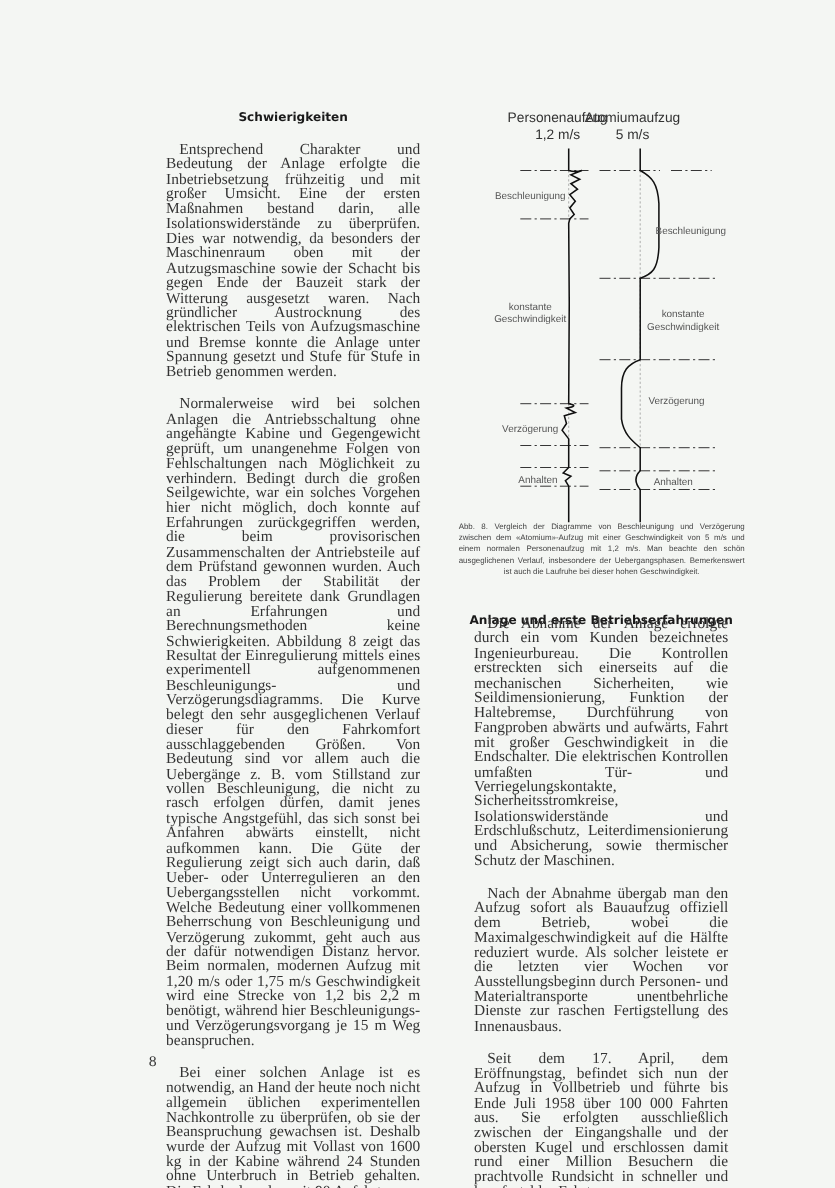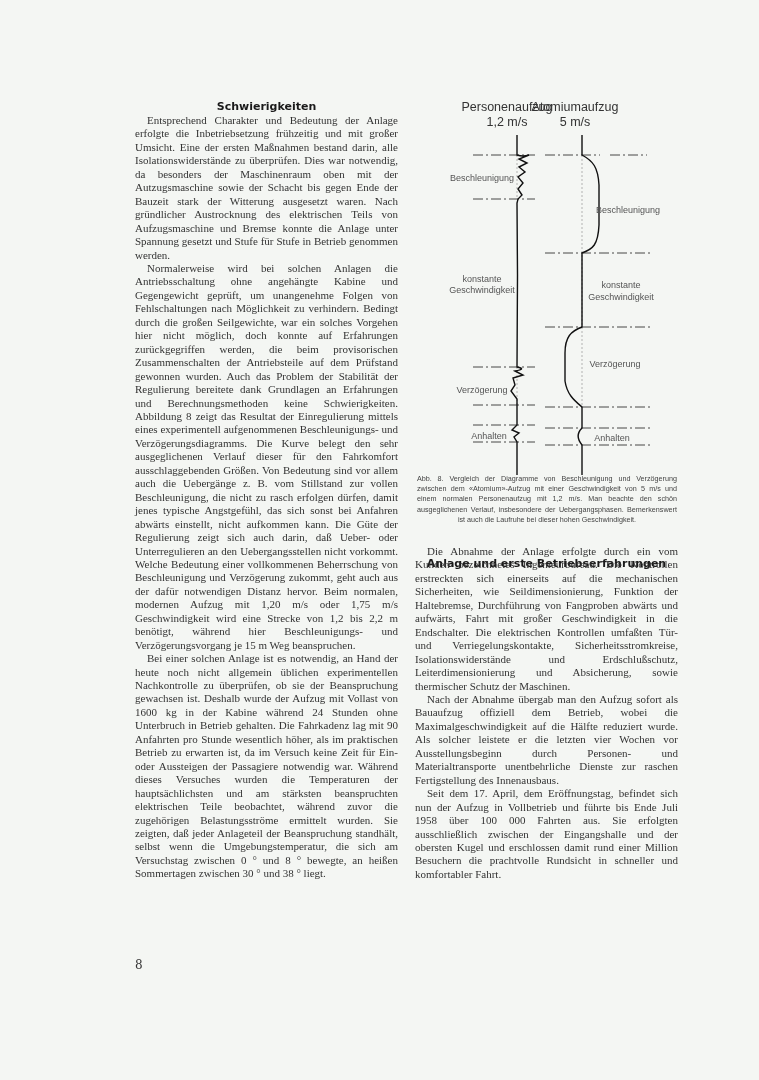--- a/index.html
+++ b/index.html
@@ -8,22 +8,22 @@
     font-family: "DejaVu Serif", "Liberation Serif", serif; color: #2c2c2c;
   }
   .col { position: absolute; top: 0; }
   #left { left: 135px; width: 263px; }
   #right { left: 415px; width: 263px; }
   .heading {
     font-family: "DejaVu Sans", "Liberation Sans", sans-serif; font-weight: bold;
     font-size: 11px; text-align: center; color: #1a1a1a; margin: 0;
   }
   .para {
-    font-family: "Liberation Serif", "DejaVu Serif", serif; font-size: 11px;
-    line-height: 13.45px; text-align: justify; margin: 0; text-indent: 12px; color: #333;
+    font-family: "Liberation Serif", "DejaVu Serif", serif; font-size: 14px;
+    line-height: 13.45px; text-align: justify; margin: 16px; text-indent: 12px; color: #333;
   }
   #left-heading { position: absolute; top: 100px; left: 0; width: 263px; }
   #left-body { position: absolute; top: 114px; left: 0; width: 263px; }
   #right-heading { position: absolute; top: 557px; left: 0; width: 263px; }
   #right-body { position: absolute; top: 545px; left: 0; width: 263px; }
   #caption {
     position: absolute; top: 474px; left: 2px; width: 260px;
     font-family: Liberation Sans, sans-serif; font-size: 7.2px;
     line-height: 10.2px; text-align: justify; text-align-last: center; color: #444; margin: 0;
   }

